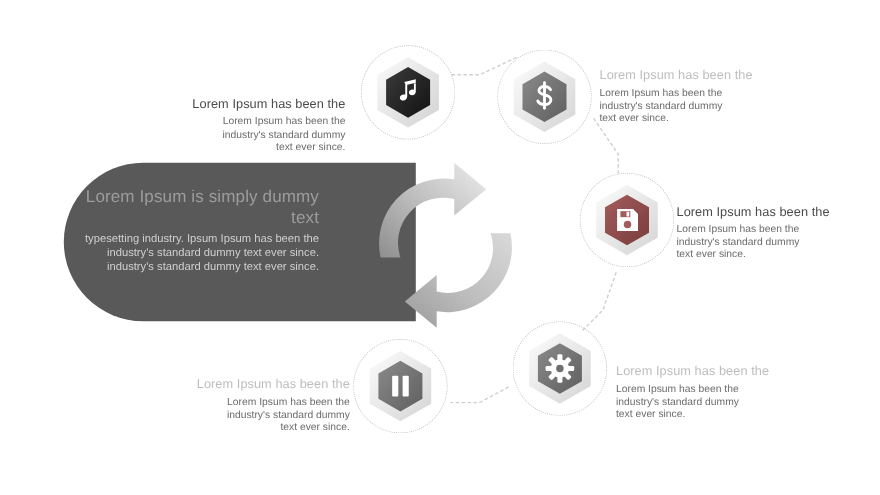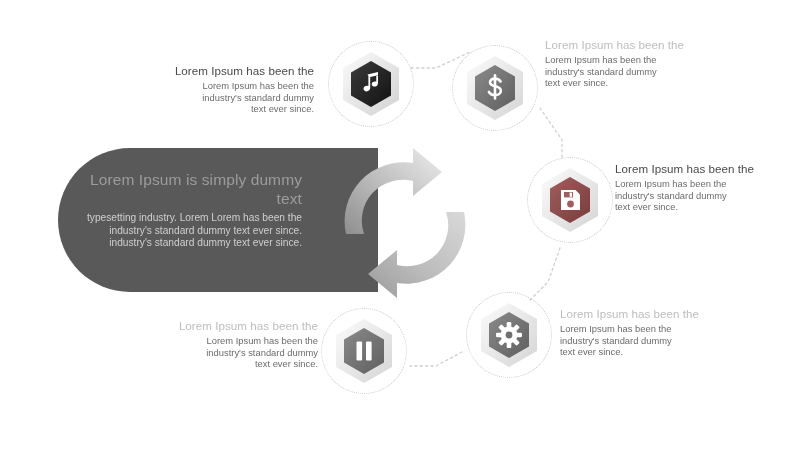--- a/index.html
+++ b/index.html
@@ -7,21 +7,21 @@
        font-family:"Liberation Sans","DejaVu Sans",sans-serif;
        -webkit-font-smoothing:antialiased;}
 
   .stage{position:absolute;inset:0;width:800px;height:450px;}
 
   
   .panel{position:absolute;left:58px;top:148px;width:320px;height:144px;
          background:#595959;
          border-top-left-radius:78px;border-bottom-left-radius:78px;
          border-top-right-radius:0;border-bottom-right-radius:0;}
-  .panel-inner{position:absolute;left:54px;top:148px;width:320px;height:164px;
+  .panel-inner{position:absolute;left:42px;top:148px;width:320px;height:164px;
                box-sizing:border-box;padding:22px 72px 24px 12px;text-align:right;}
   .panel-title{color:#9c9c9c;font-size:15.5px;line-height:19px;font-weight:400;
                letter-spacing:.1px;margin:0 0 4px 0;}
   .panel-body{color:#cfcfcf;font-size:10.2px;line-height:12.6px;margin:0;}
   .panel-body span{display:block;}
 
   
   .cycle{position:absolute;left:338px;top:138px;width:134px;height:170px;}
 
   
@@ -34,21 +34,21 @@
   .n-music{left:328px;top:41px;}
   .n-dollar{left:452px;top:45px;}
   .n-save{left:527px;top:157px;}
   .n-gear{left:466px;top:292px;}
   .n-pause{left:321px;top:308px;}
 
   
   .links{position:absolute;inset:0;}
 
   
-  .tb{position:absolute;}
+  .tb{position:absolute;margin-top:24px;}
   .tb h3{margin:0 0 2px 0;font-weight:400;font-size:11.6px;line-height:14px;
          letter-spacing:.05px;}
   .tb p{margin:0;font-size:9.4px;line-height:11.6px;color:#6b6b6b;}
   .tb p span{display:block;}
 
   .h-dark{color:#4a4a4a;}
   .h-light{color:#bdbdbd;}
 
   .ta-right{text-align:right;}
   .ta-left{text-align:left;}
@@ -70,21 +70,21 @@
       <path d="M540,108 L562,140 L562,158"></path>
       <path d="M560,248 L548,282 L530,300"></path>
       <path d="M462,352 L436,366 L410,366"></path>
     </g>
   </svg>
 
   <div class="panel"></div>
   <div class="panel-inner">
     <div class="panel-title">Lorem Ipsum is simply dummy text</div>
     <p class="panel-body">
-      <span>typesetting  industry. Lorem Lorem has been the</span>
+      <span>typesetting  industry. Ipsum Ipsum has been the</span>
       <span>industry's standard dummy text ever since.</span>
       <span>industry's standard dummy text ever since.</span>
     </p>
   </div>
 
   <svg class="cycle" viewBox="0 0 134 170">
     <defs>
       <linearGradient id="gTop" x1="0" y1="1" x2="1" y2="0">
         <stop offset="0%" stop-color="#8e8e8e"></stop>
         <stop offset="55%" stop-color="#c4c4c4"></stop>

